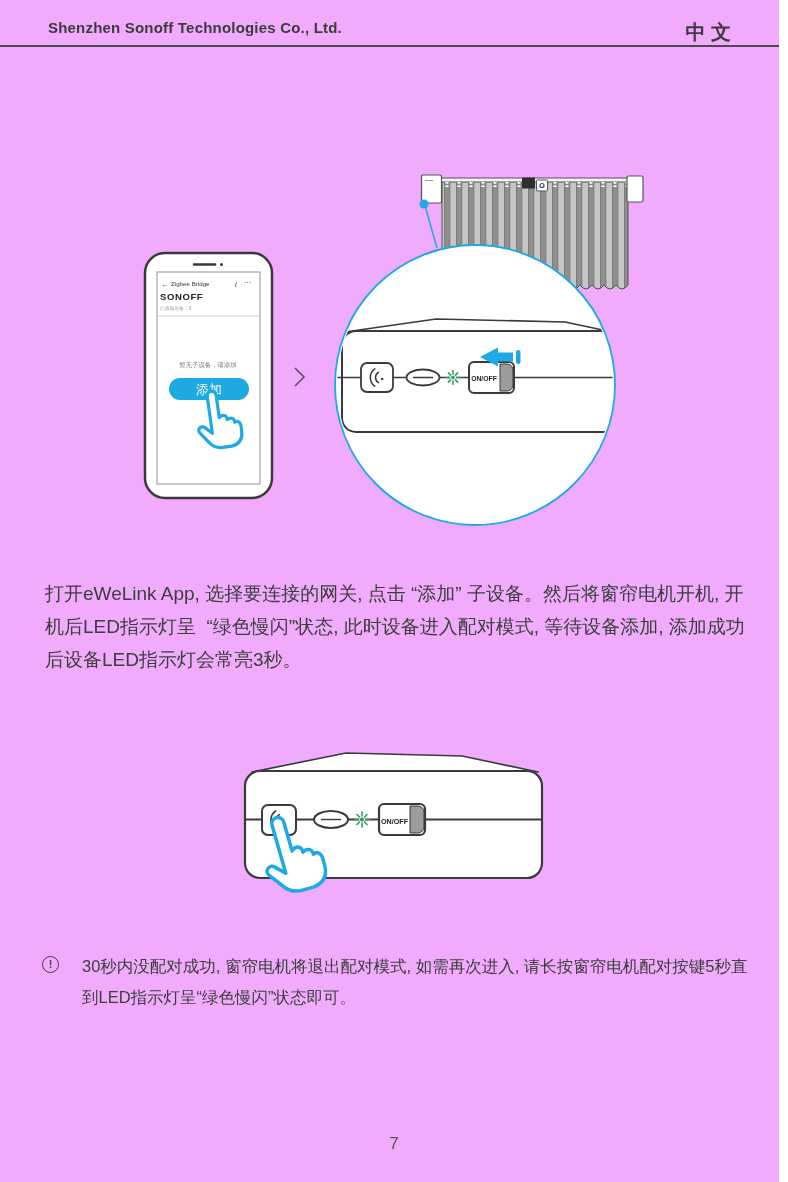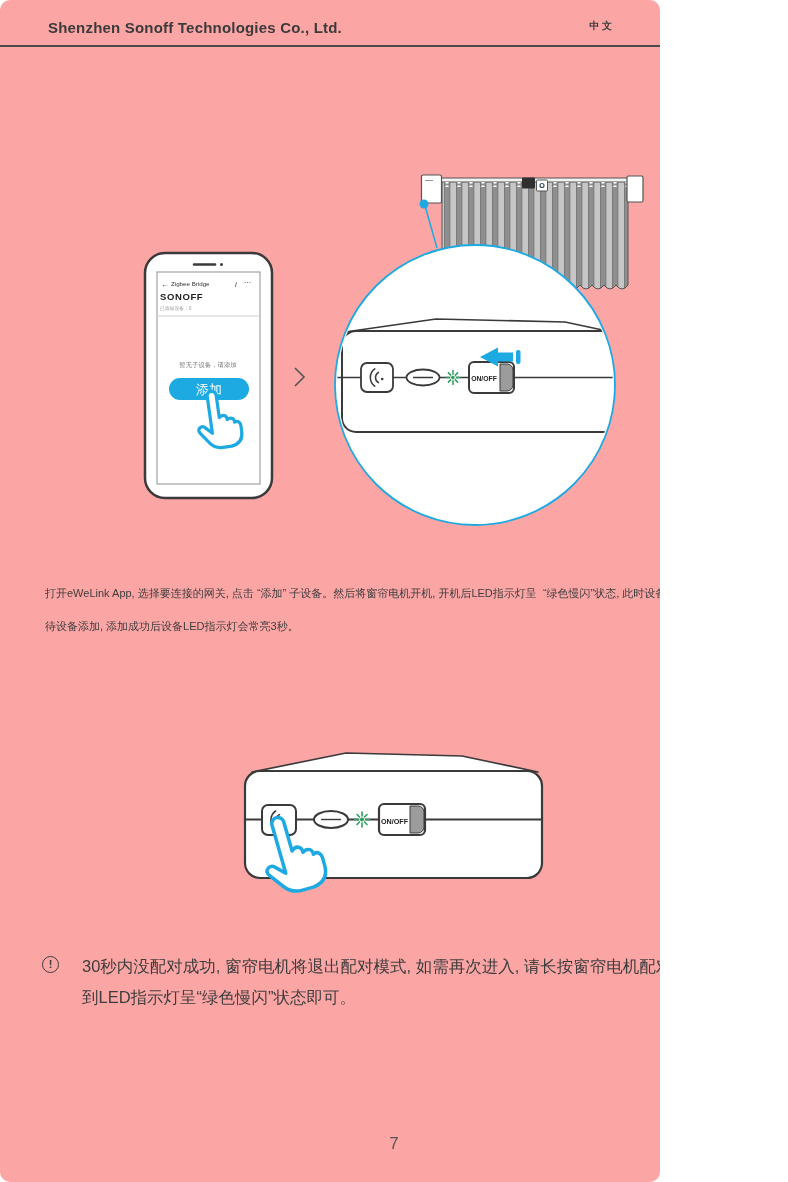--- a/index.html
+++ b/index.html
@@ -1,27 +1,27 @@
 <!DOCTYPE html>
 <html><head>
 <meta charset="utf-8">
 <style>
   * { margin:0; padding:0; box-sizing:border-box; }
   html,body { background:#ffffff; }
   .page {
-    position:relative; width:660px; height:1182px; background:#fca5a5;
-    font-family:"Liberation Sans","DejaVu Sans",sans-serif; color:#3d3d3d; overflow:hidden;border-radius:10px;
+    position:relative; width:779px; height:1182px; background:#f0abfc;
+    font-family:"Liberation Sans","DejaVu Sans",sans-serif; color:#3d3d3d; overflow:hidden;
   }
   .header-company { position:absolute; left:48px; top:19px; font-size:15px; font-weight:bold; letter-spacing:0.2px; color:#3b3b3b; }
-  .header-lang { position:absolute; right:48px; top:19px; font-size:10px; font-weight:bold; color:#3b3b3b; }
+  .header-lang { position:absolute; right:48px; top:19px; font-size:20px; font-weight:bold; color:#3b3b3b; }
   .header-rule { position:absolute; left:0; top:45px; width:788px; border-top:2px solid #4a4a4a; }
   .section-title { position:absolute; left:45px; top:74px; font-size:21px; font-weight:bold; color:#3b3b3b; }
   .fig1 { position:absolute; left:130px; top:150px; width:530px; height:390px; }
   .fig2 { position:absolute; left:220px; top:735px; width:340px; height:180px; }
-  .para { position:absolute; left:45px; top:577px; width:712px; font-size:11px; line-height:33px; white-space:pre-wrap; color:#3d3d3d; }
+  .para { position:absolute; left:45px; top:577px; width:712px; font-size:19px; line-height:33px; white-space:pre-wrap; color:#3d3d3d; }
   .note { position:absolute; left:42px; top:951px; width:718px; font-size:16.5px; line-height:31px; color:#3d3d3d; }
   .note-icon { position:absolute; left:0; top:5px; width:17px; height:17px; border:1.7px solid #3d3d3d; border-radius:50%;
                display:flex; align-items:center; justify-content:center; font-size:11px; font-weight:bold; }
   .note-text { margin-left:40px; white-space:pre-wrap; }
   .page-number { position:absolute; left:0; top:1134px; width:788px; text-align:center; font-size:17px; color:#555; }
   svg { display:block; width:100%; height:100%; }
   svg text { font-family:"Liberation Sans","DejaVu Sans",sans-serif; }
 </style>
 </head>
 <body>

